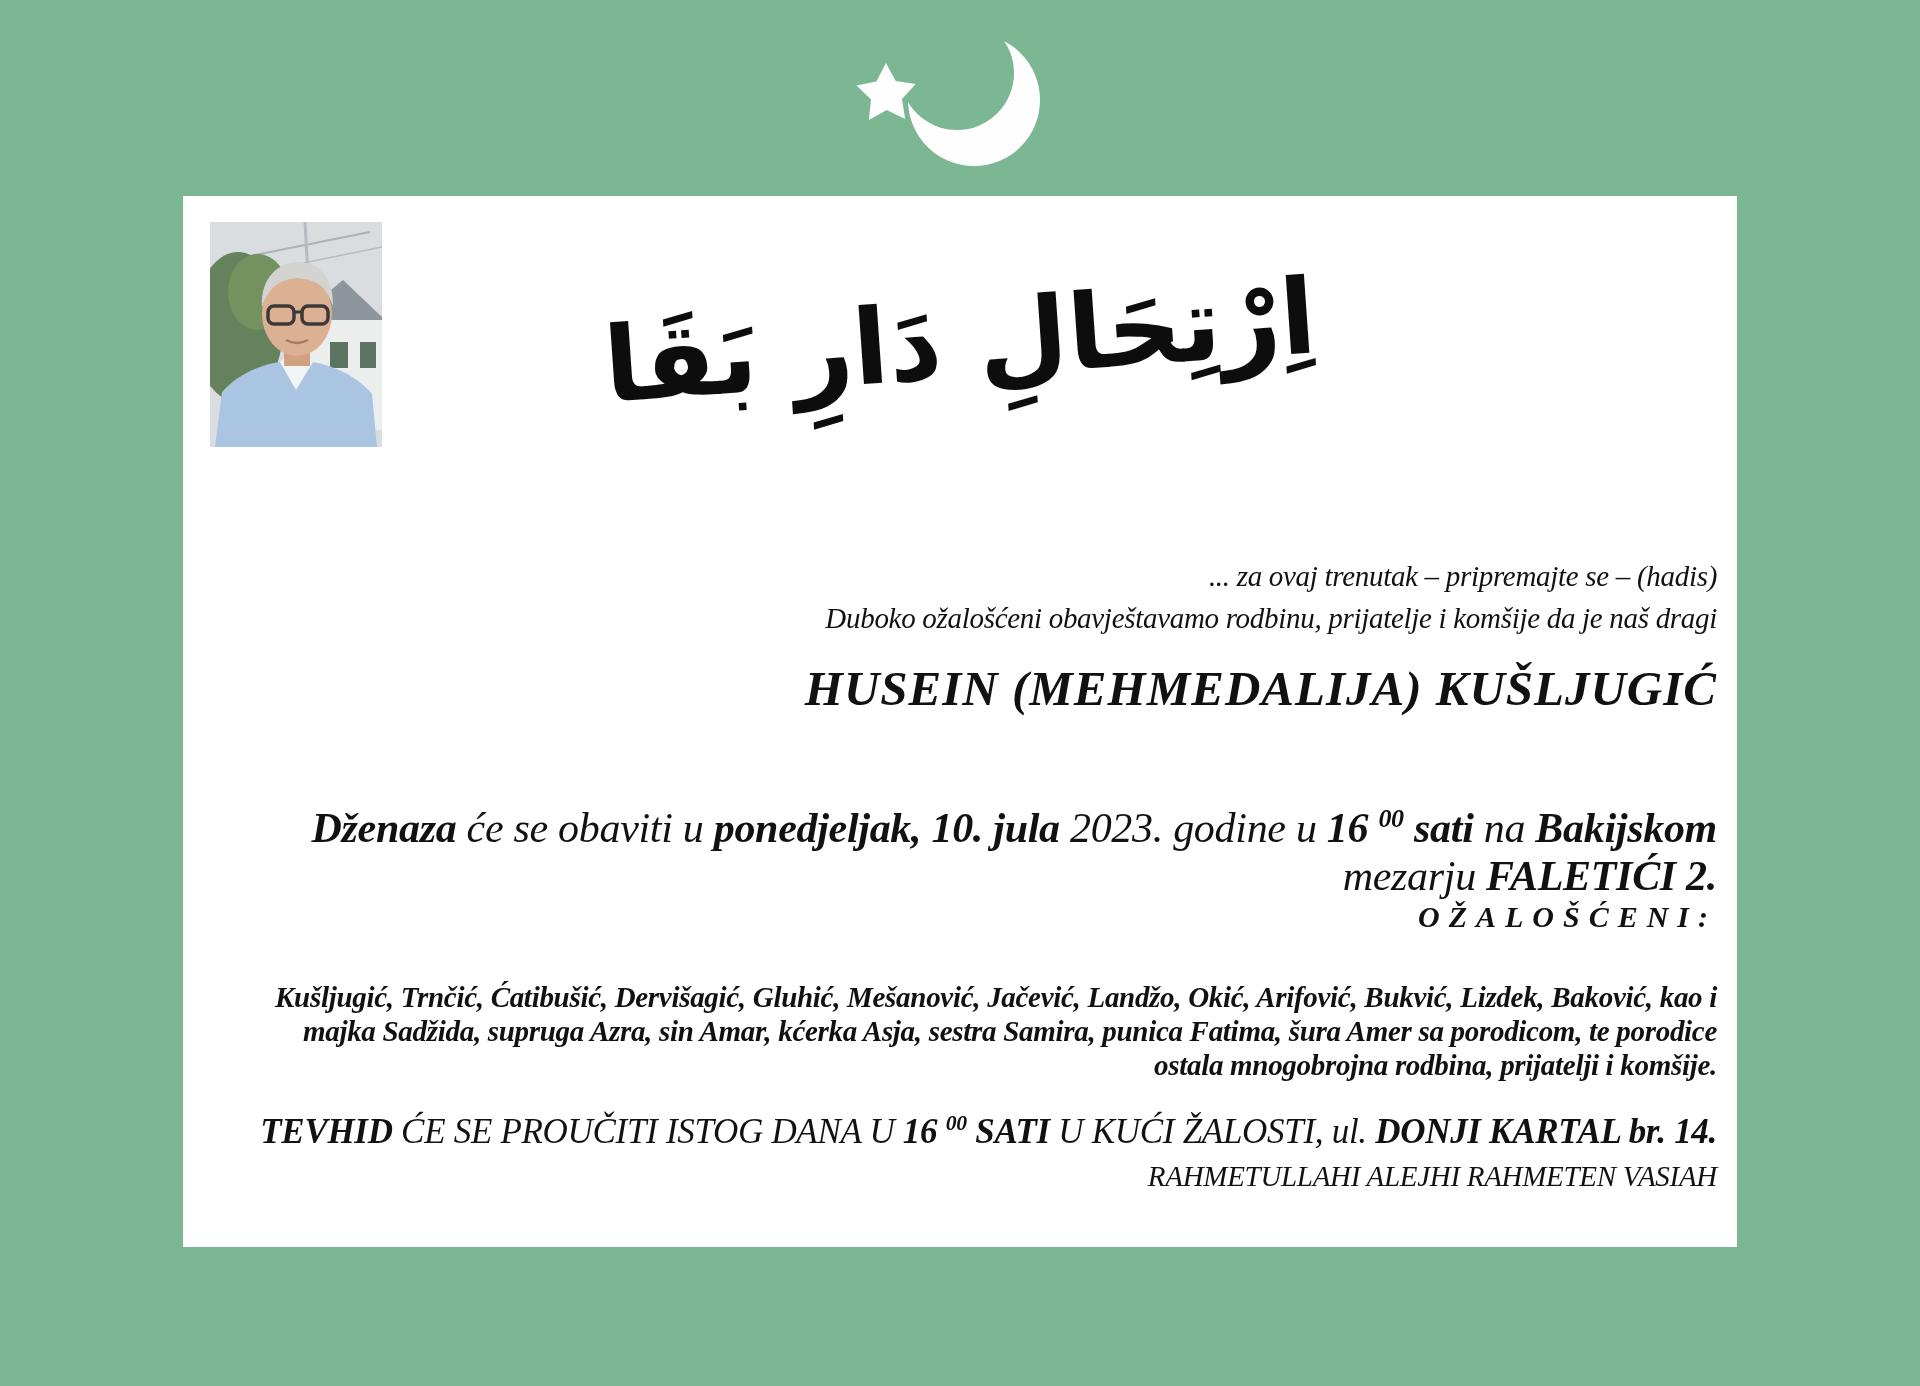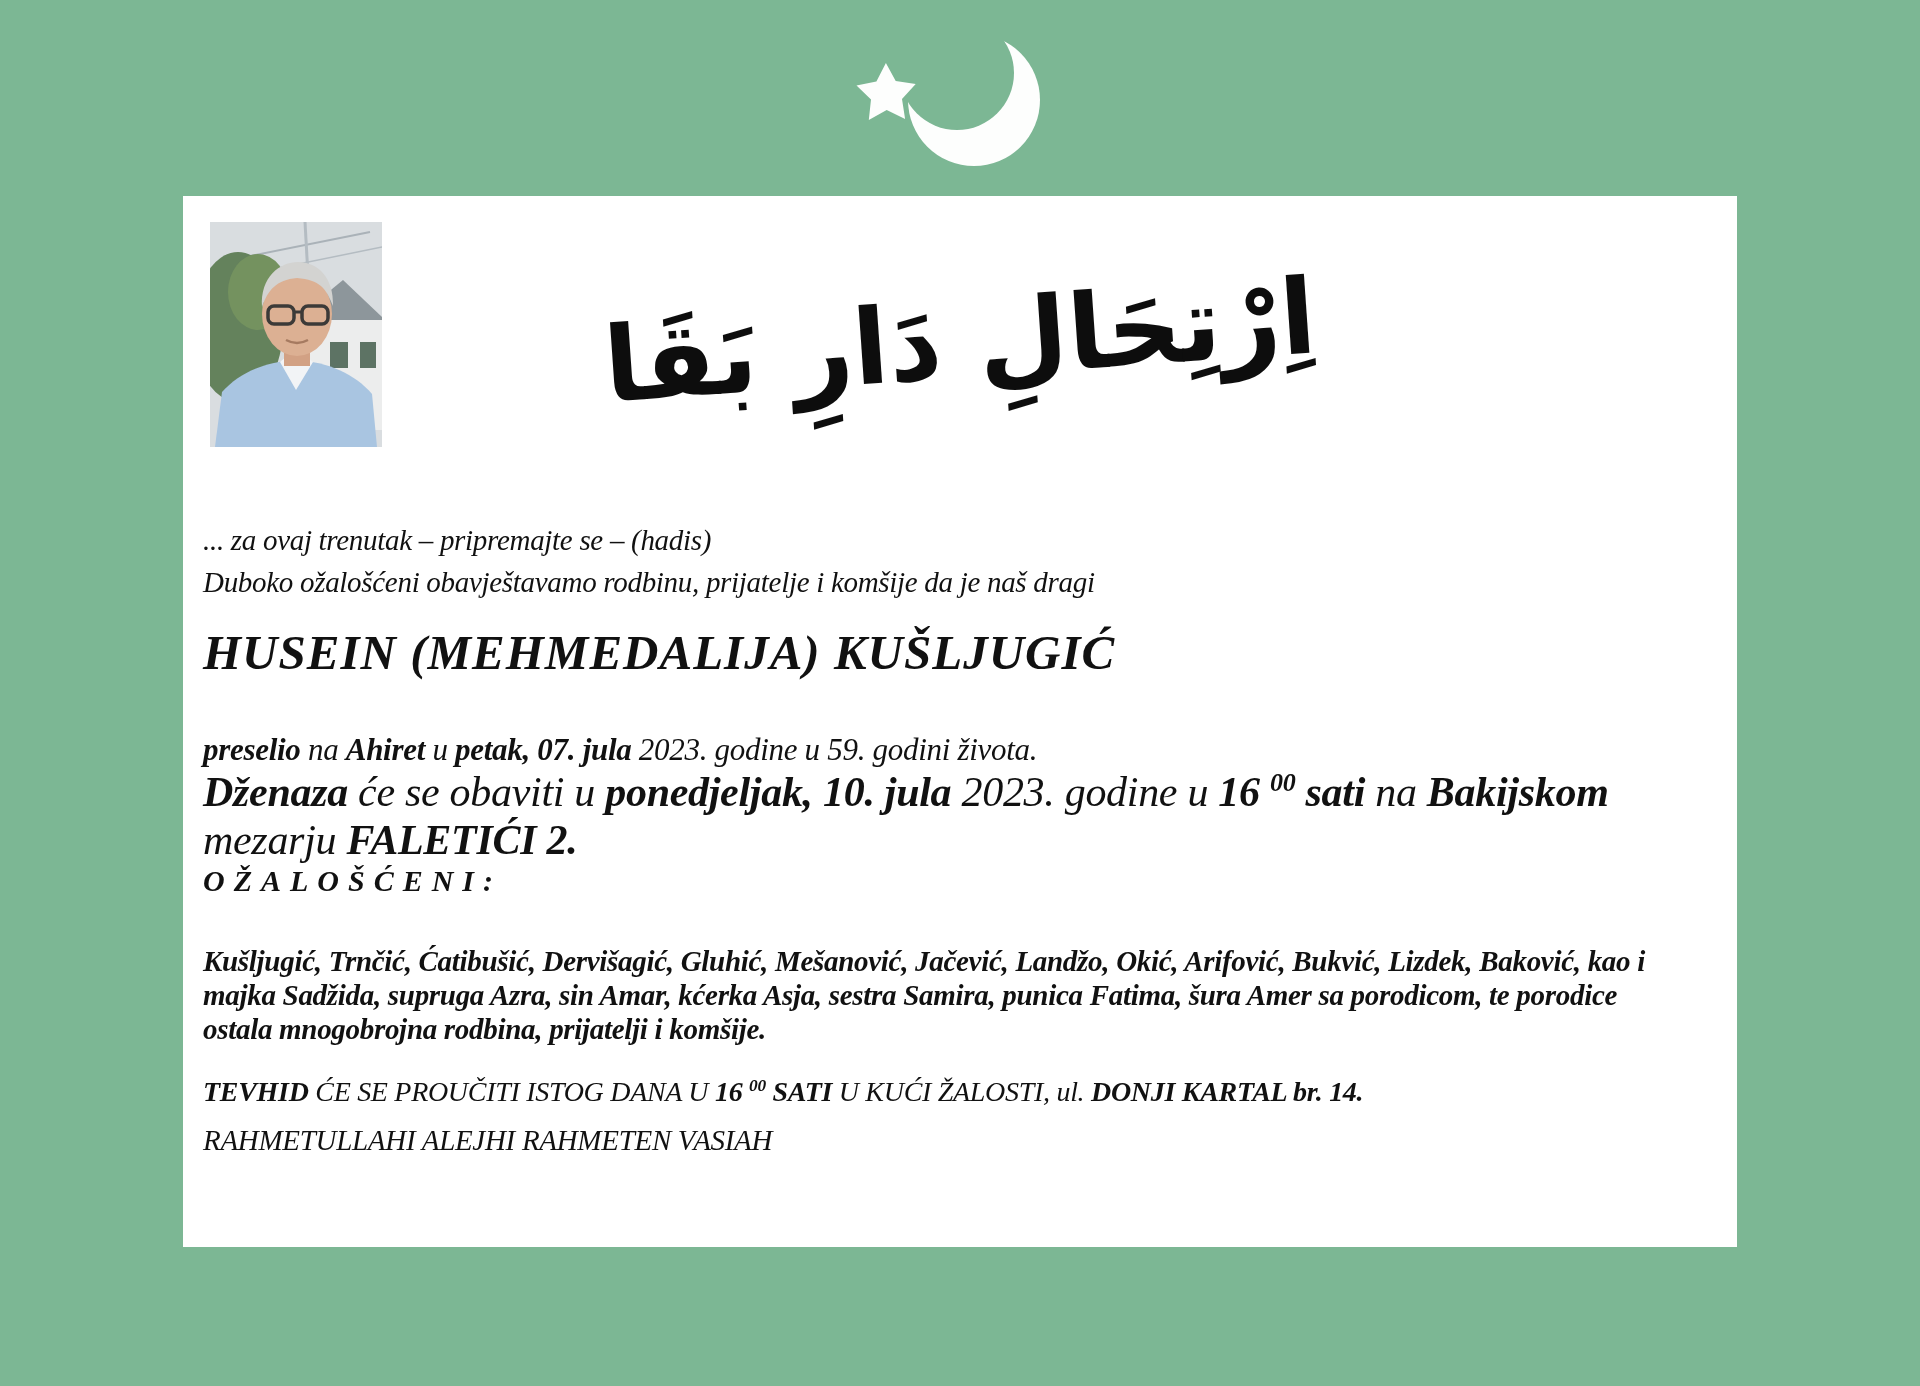--- a/index.html
+++ b/index.html
@@ -24,36 +24,37 @@
   }
   .arabic{
     position:absolute;left:0;right:0;top:10px;height:270px;
     display:flex;align-items:center;justify-content:center;
     font-family:"DejaVu Sans", sans-serif;
     font-size:104px;font-weight:bold;color:#0d0d0d;
     transform:rotate(-4deg);
   }
   .line{
     position:absolute;left:20px;right:20px;
-    text-align:left;color:#111111;
+    text-align:right;color:#111111;
     font-style:italic;
     letter-spacing:-0.3px;
+    margin-top:36px;
   }
   .hadis{top:328px;font-size:29px;}
   .intro{top:370px;font-size:29px;}
   .deceased-name{
     top:428px;font-size:49px;font-weight:bold;letter-spacing:1px;
   }
   .death-line{top:536px;font-size:31px;}
   .dzenaza-line{top:572px;font-size:42px;}
   .mourners-title{
     top:668px;font-size:30px;font-weight:bold;letter-spacing:9px;
   }
   .mourners{top:748px;font-size:29px;font-weight:bold;line-height:34px;}
-  .tevhid-line{top:880px;font-size:28px;}
+  .tevhid-line{top:880px;font-size:35px;}
   .closing{top:928px;font-size:29px;}
   sup{font-size:0.62em;vertical-align:super;font-weight:bold;line-height:0;}
 </style>
 </head>
 <body>
 
 <div class="canvas">
 
   <div class="crescent-wrap">
     <svg width="216" height="165" viewBox="0 0 216 165">
@@ -95,21 +96,20 @@
     </div>
 
     <div class="arabic" dir="rtl">اِرْتِحَالِ دَارِ بَقَا</div>
 
     <div class="line hadis">... za ovaj trenutak – pripremajte se – (hadis)</div>
 
     <div class="line intro">Duboko ožalošćeni obavještavamo rodbinu, prijatelje i komšije da je naš dragi</div>
 
     <div class="line deceased-name">HUSEIN (MEHMEDALIJA) KUŠLJUGIĆ</div>
 
-    <div class="line death-line"><span style="font-weight: bold;">preselio</span><span> na </span><span style="font-weight: bold;">Ahiret</span><span> u </span><span style="font-weight: bold;">petak, 07. jula</span><span> 2023. godine u 59. godini života.</span></div>
 
     <div class="line dzenaza-line"><span style="font-weight: bold;">Dženaza</span><span> će se obaviti u </span><span style="font-weight: bold;">ponedjeljak, 10. jula</span><span> 2023. godine u </span><span style="font-weight: bold;">16 </span><sup style="font-weight: bold;">00</sup><span style="font-weight: bold;"> sati</span><span> na </span><span style="font-weight: bold;">Bakijskom</span><span> mezarju </span><span style="font-weight: bold;">FALETIĆI 2.</span></div>
 
     <div class="line mourners-title">OŽALOŠĆENI:</div>
 
     <div class="line mourners">
       <div>Kušljugić, Trnčić, Ćatibušić, Dervišagić, Gluhić, Mešanović, Jačević, Landžo, Okić, Arifović, Bukvić, Lizdek, Baković, kao i</div>
       <div>majka Sadžida, supruga Azra, sin Amar, kćerka Asja, sestra Samira, punica Fatima, šura Amer sa porodicom, te porodice</div>
       <div>ostala mnogobrojna rodbina, prijatelji i komšije.</div>
     </div>

